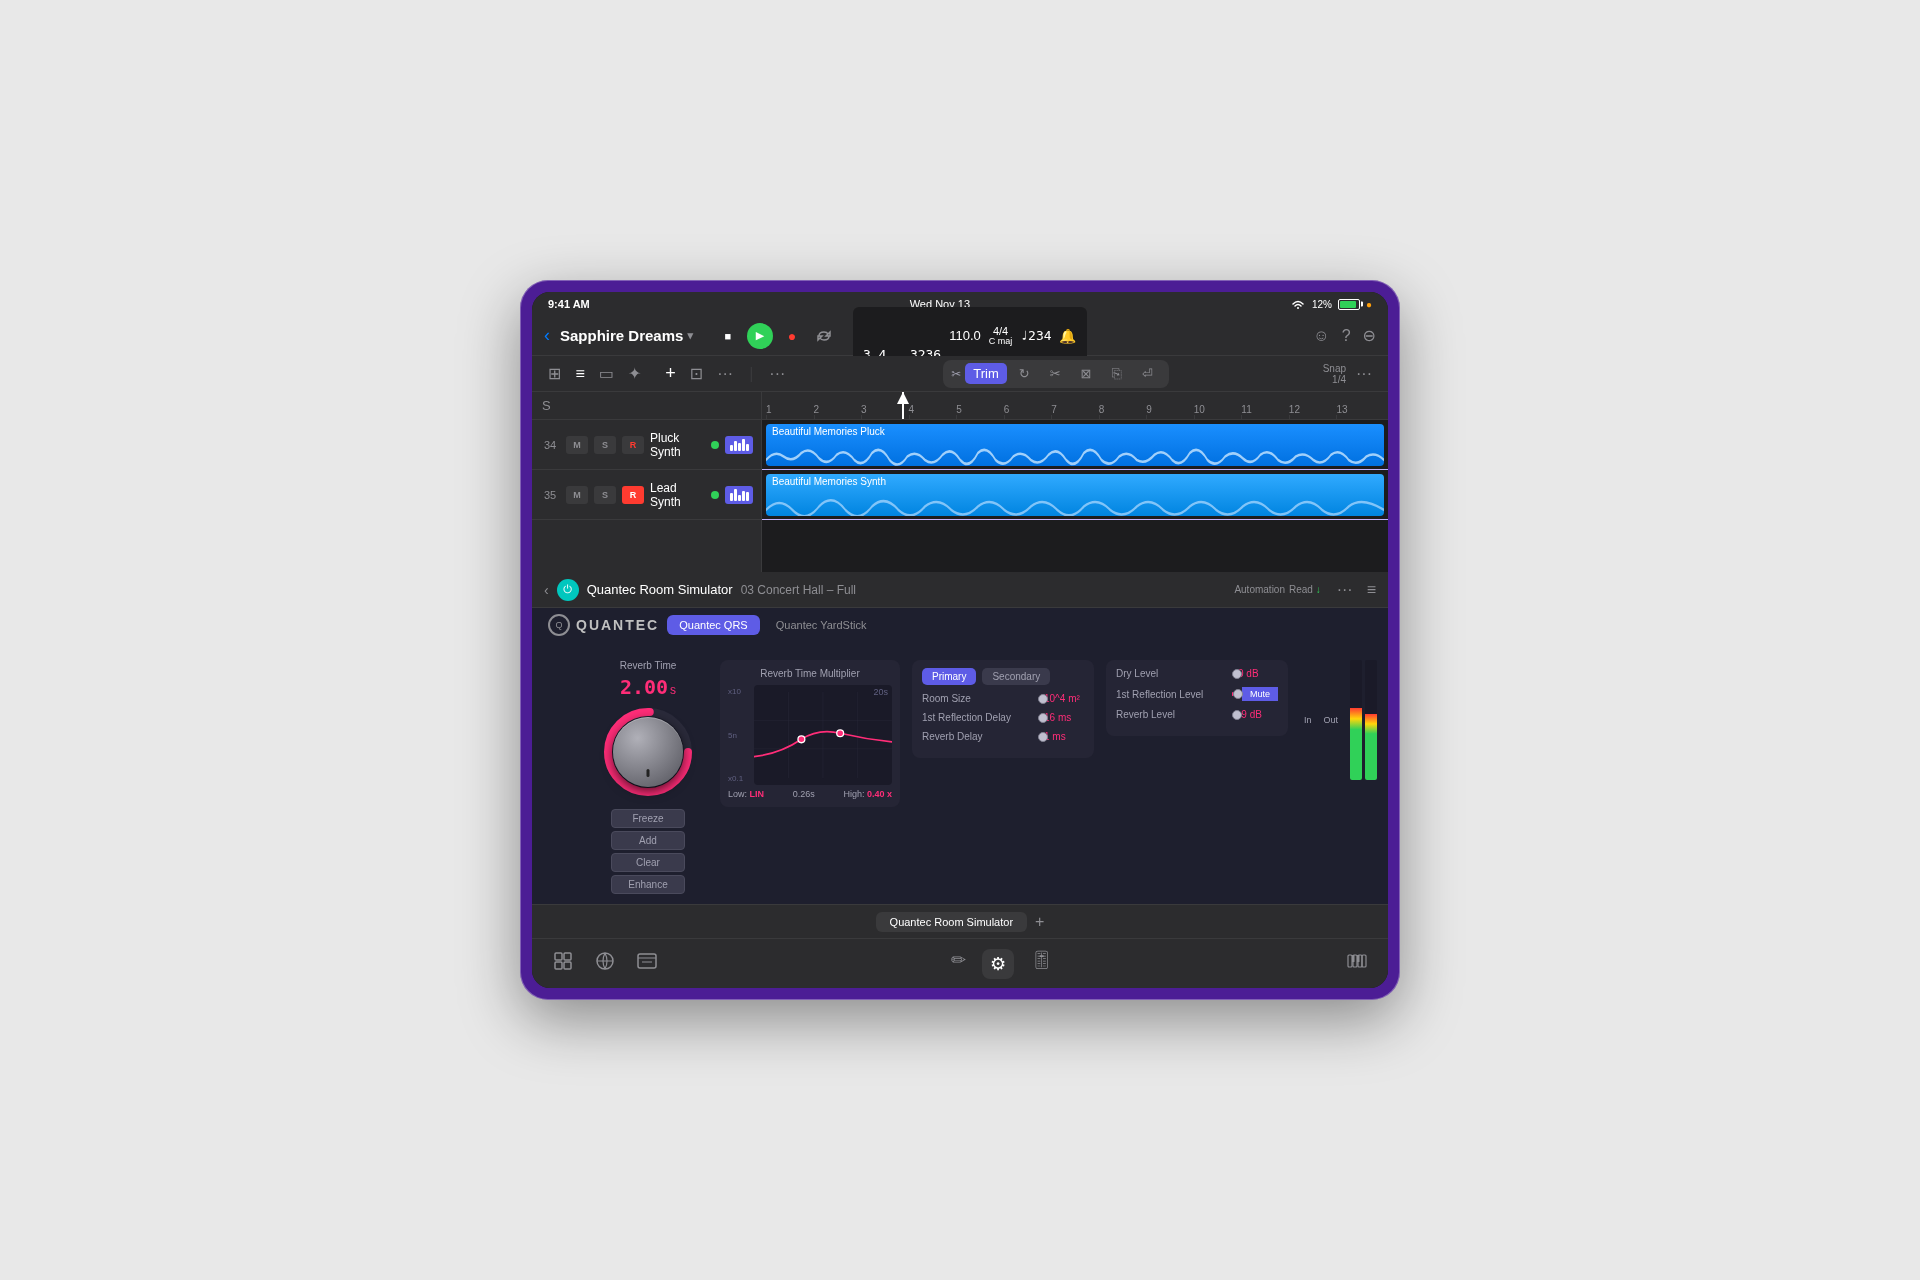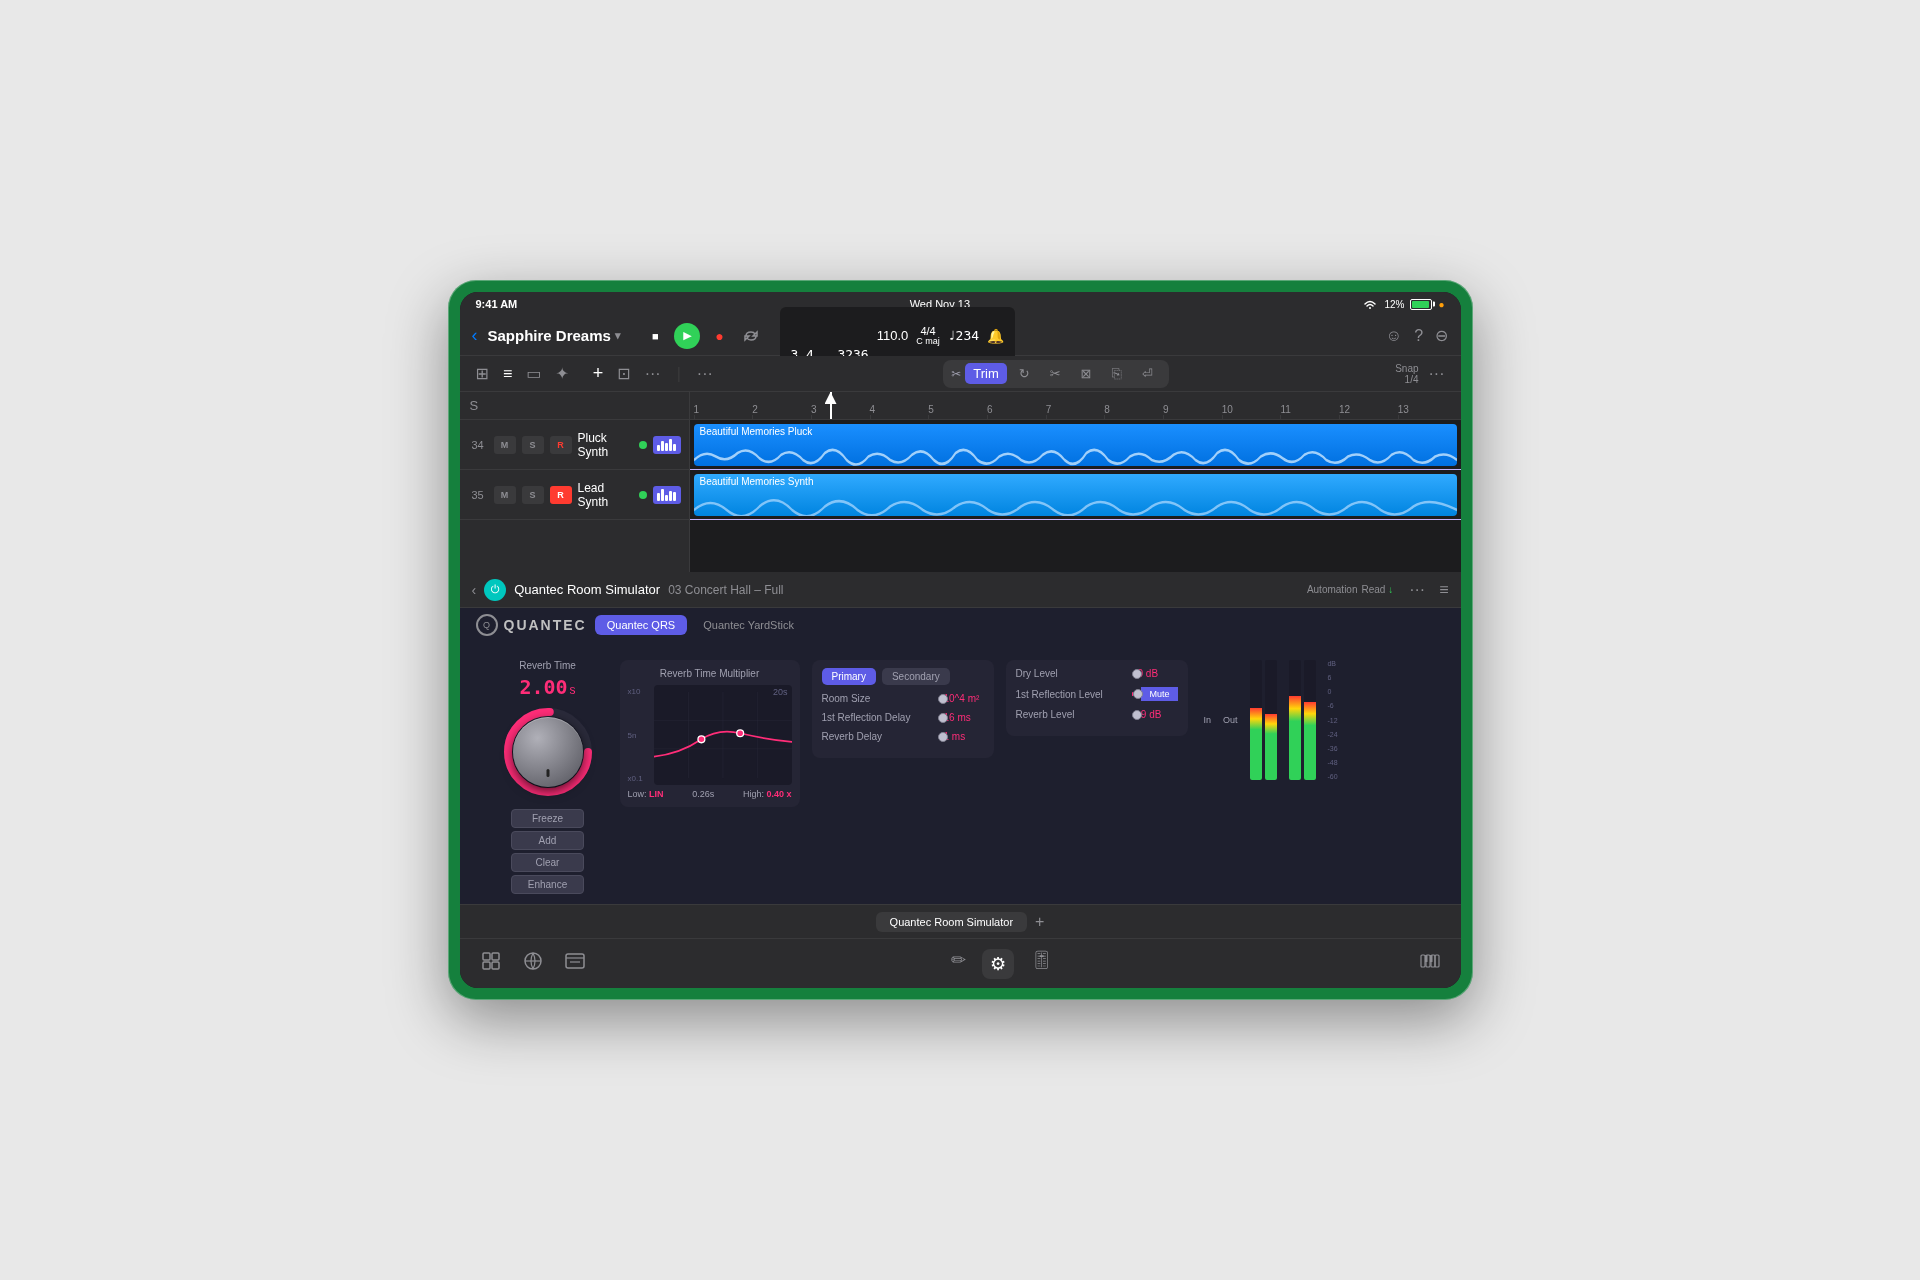--- a/index.html
+++ b/index.html
@@ -6,23 +6,23 @@
     body {
       background: #e8e8e8;
       display: flex;
       justify-content: center;
       align-items: center;
       min-height: 100vh;
       font-family: -apple-system, BlinkMacSystemFont, 'SF Pro Display', 'Helvetica Neue', sans-serif;
     }
 
     .ipad-frame {
-      width: 1025px;
+      width: 880px;
       height: 720px;
-      background: #15803d;
+      background: #4c1d95;
       border-radius: 28px;
       padding: 12px;
       box-shadow: 0 20px 60px rgba(0,0,0,0.4), inset 0 0 0 1px rgba(255,255,255,0.3);
       position: relative;
     }
 
     .ipad-screen {
       width: 100%;
       height: 100%;
       background: #1c1c1e;
@@ -967,21 +967,21 @@
         <div class="quantec-logo">
           <div class="quantec-icon">Q</div>
           <span class="quantec-name">QUANTEC</span>
         </div>
         <div class="quantec-tabs">
           <div class="quantec-tab active">Quantec QRS</div>
           <div class="quantec-tab">Quantec YardStick</div>
         </div>
       </div>
 
-      <div style="background:#1e1f2e; padding: 8px 16px 10px 28px; display:flex; gap:12px; align-items:flex-start;">
+      <div style="background:#1e1f2e; padding: 8px 16px 10px 12px; display:flex; gap:12px; align-items:flex-start;margin-left:44px;">
 
         <div class="knob-section">
           <div class="reverb-time-label">Reverb Time</div>
           <div style="display:flex; align-items:baseline; gap:2px;">
             <span class="reverb-time-value">2.00</span>
             <span class="reverb-time-unit">s</span>
           </div>
 
           <div style="position:relative; width:90px; height:90px; margin: 4px 0;">
             <svg width="90" height="90" viewBox="0 0 90 90">

